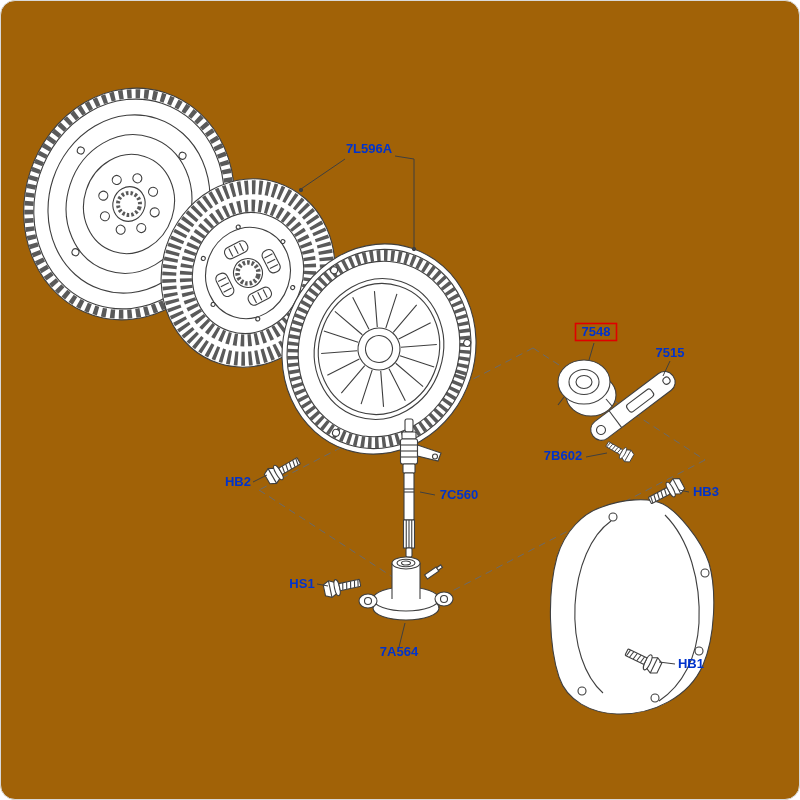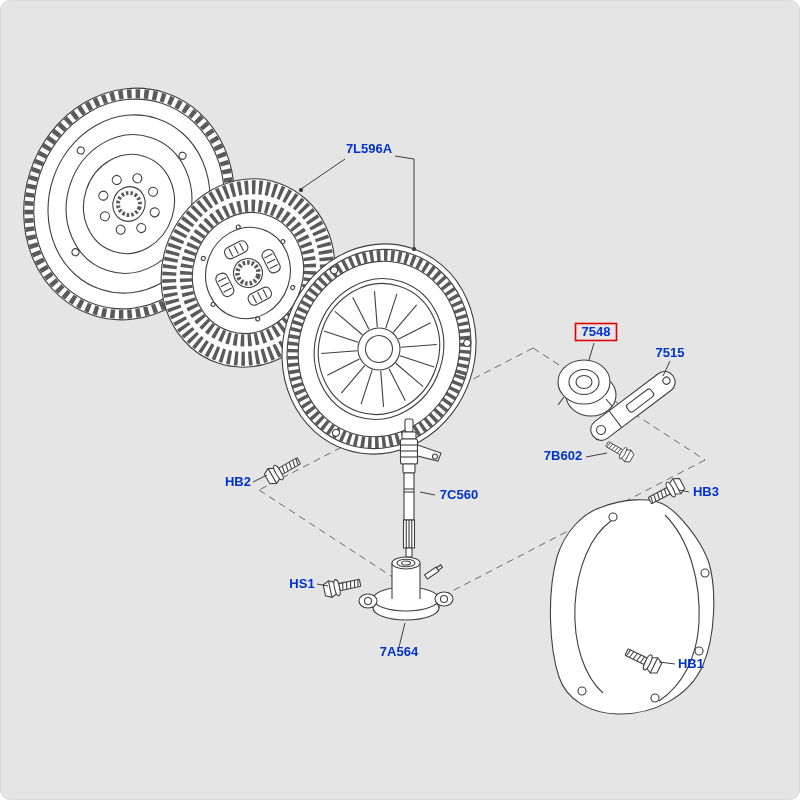--- a/index.html
+++ b/index.html
@@ -1,22 +1,22 @@
 <!DOCTYPE html>
 <html><head>
 <meta charset="utf-8">
 <style>
   html,body{margin:0;padding:0;background:#fff;}
   .frame{
     position:relative;
     width:800px;height:800px;
     box-sizing:border-box;
     border:1px solid #d9d9d9;
-    border-radius:10px;
-    background:#e5e5e5;
+    border-radius:15px;
+    background:#a16207;
     overflow:hidden;
     font-family:"Liberation Sans",sans-serif;
   }
   svg{position:absolute;left:0;top:0;}
   .lw{stroke:#3f3f3f;stroke-width:1.1;fill:#fff;}
   .nf{fill:none;}
   .hatch{fill:none;stroke:#5a5a5a;}
   .dash{stroke:#6a6a6a;stroke-width:1;fill:none;stroke-dasharray:7 5;}
   .leader{stroke:#3f3f3f;stroke-width:1;fill:none;}
   .part-label{

